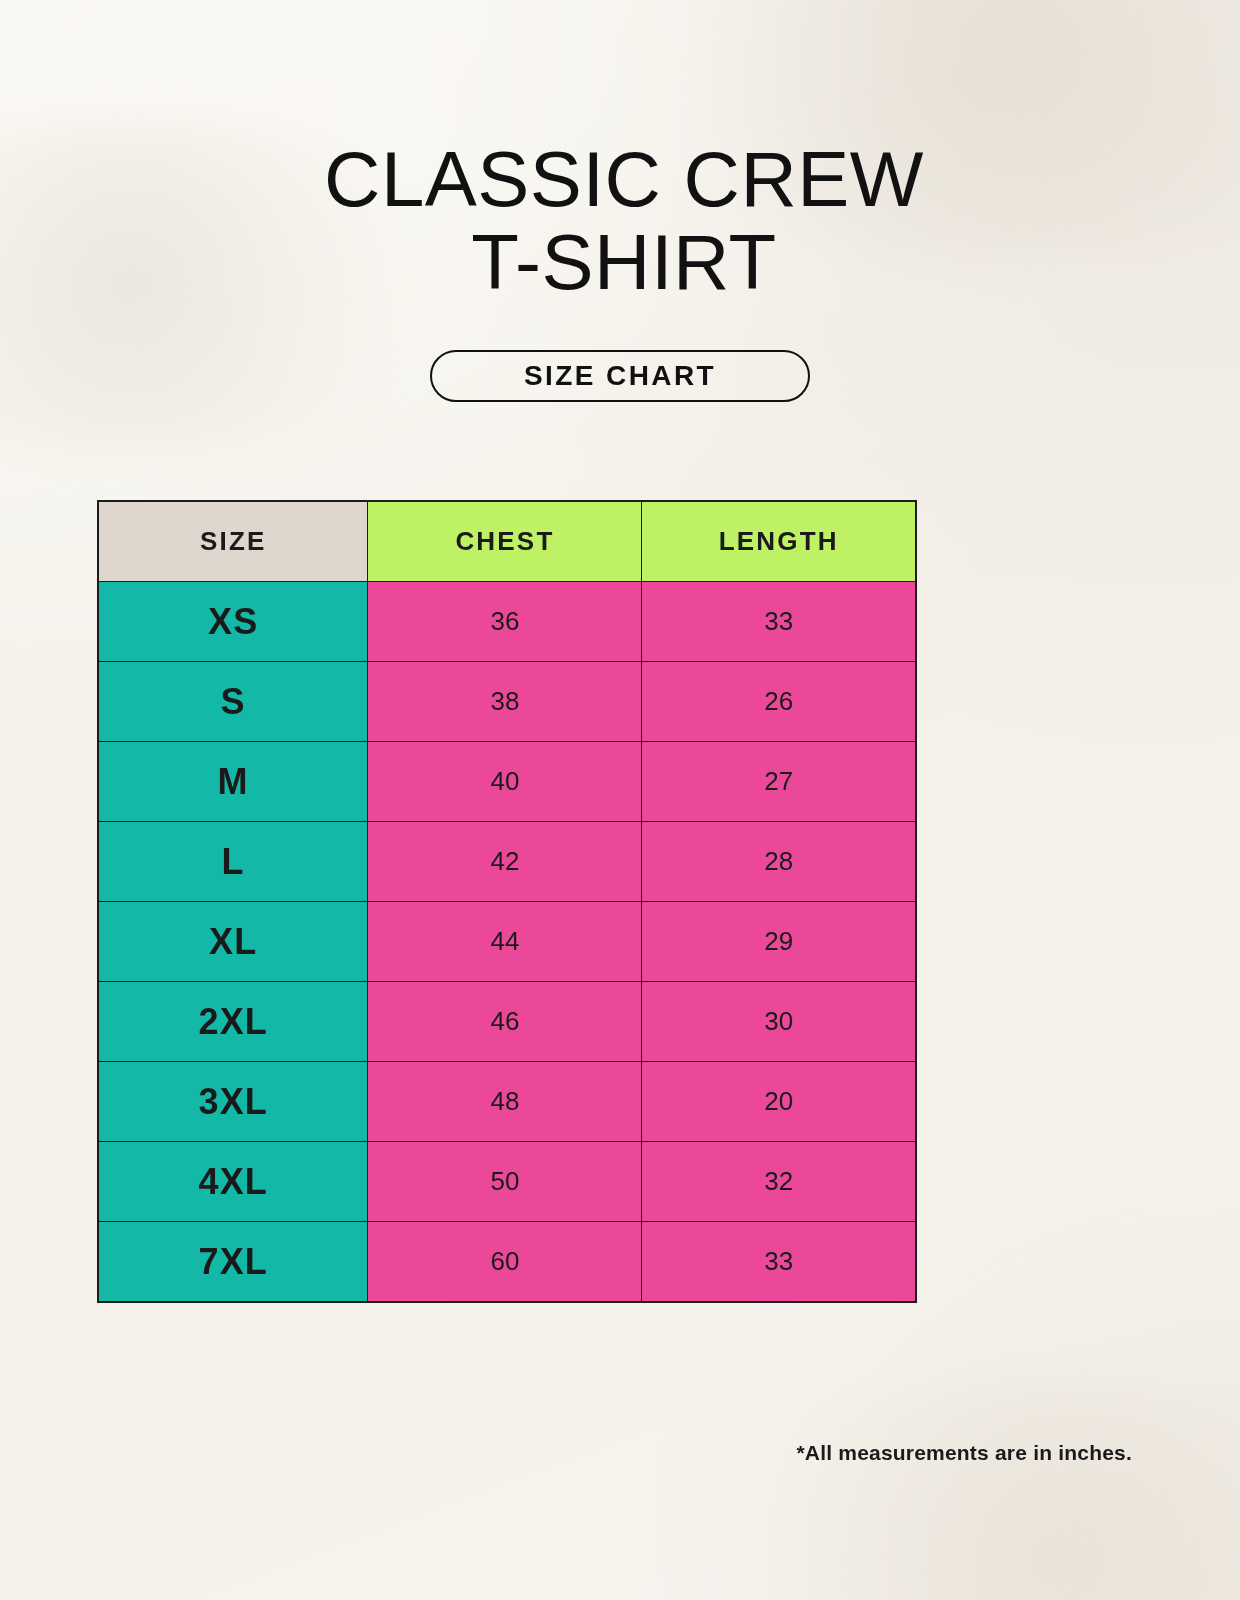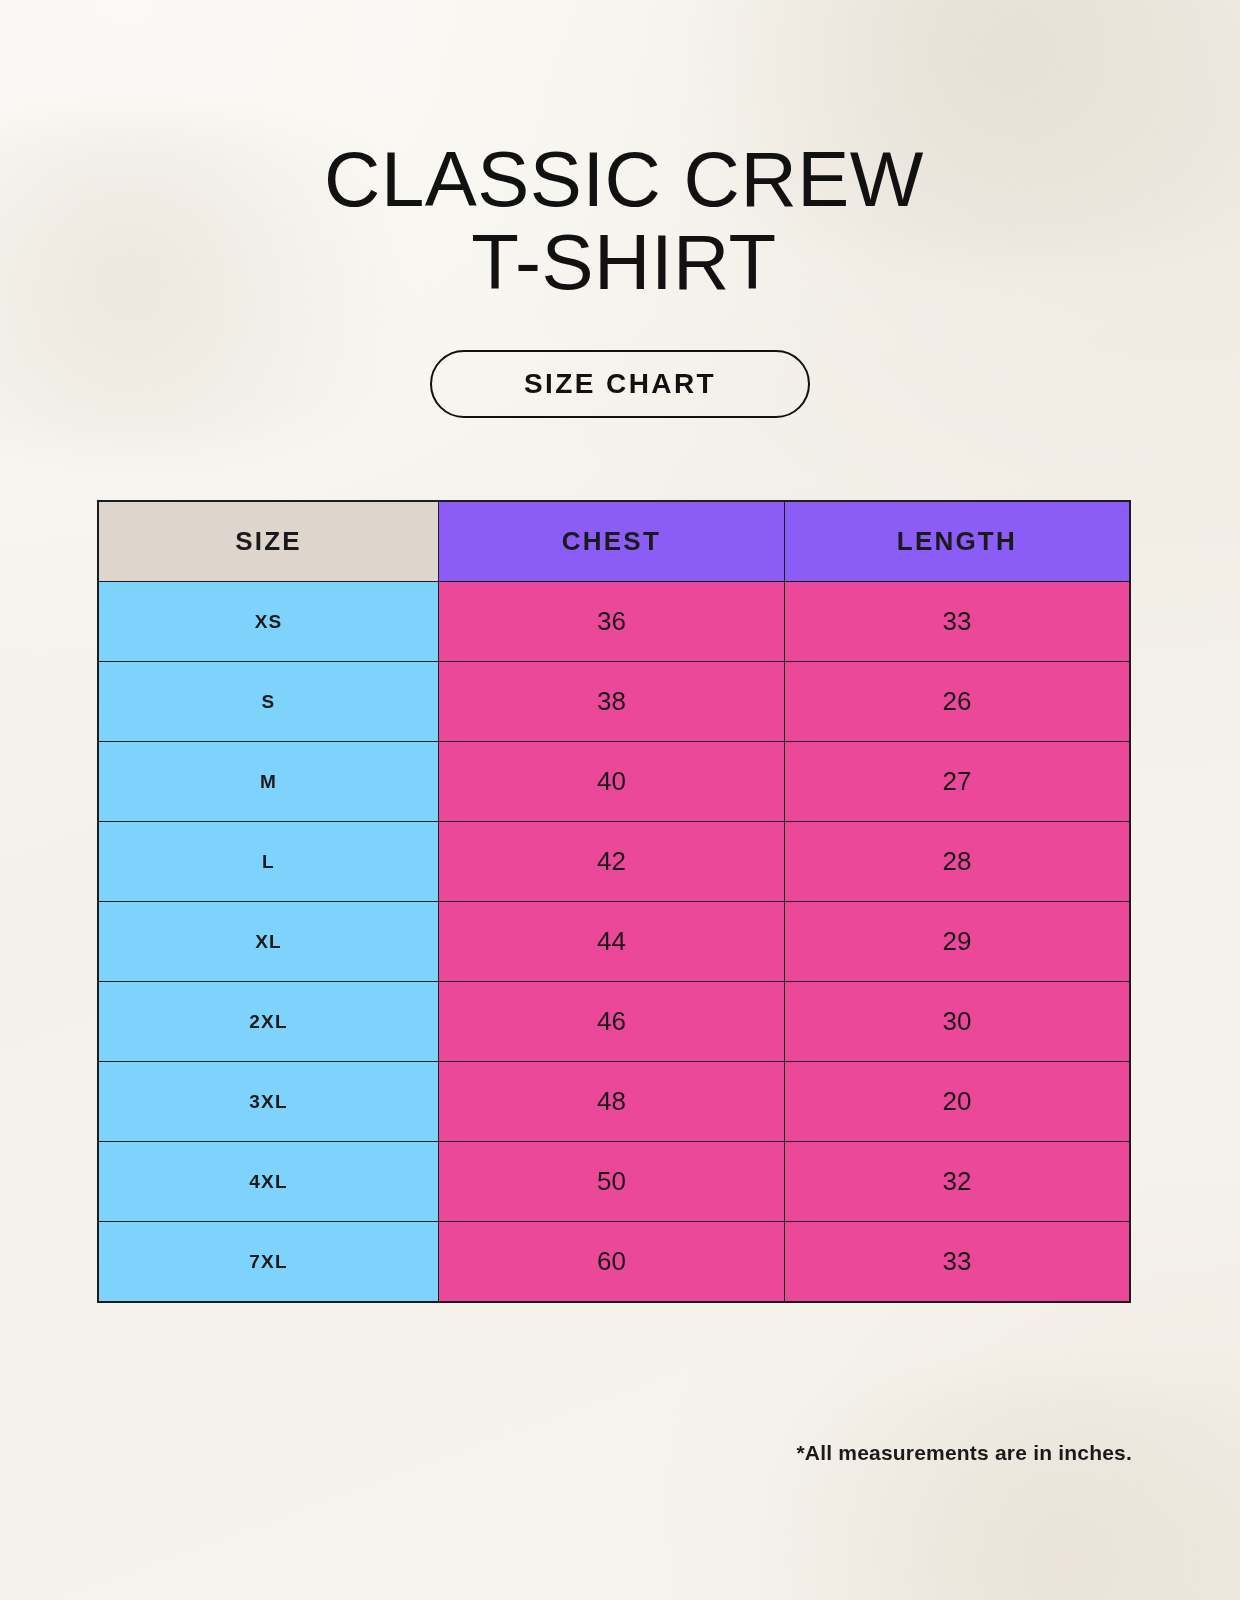--- a/index.html
+++ b/index.html
@@ -72,33 +72,33 @@
     position: absolute;
     top: 350px;
     left: 0;
     right: 0;
     display: flex;
     justify-content: center;
   }
   .chip {
     border: 2.5px solid #111111;
     border-radius: 44px;
-    padding: 16px 92px;
+    padding: 8px 92px;
     font-size: 28px;
     font-weight: 700;
     letter-spacing: 2.4px;
     color: #111111;
     background: transparent;
   }
 
   .table-wrap {
     position: absolute;
     top: 500px;
     left: 97px;
-    width: 1034px;
+    width: 820px;
   }
   table.size-table {
     border-collapse: collapse;
     width: 100%;
     table-layout: fixed;
     border: 2px solid #1c1c1c;
   }
   table.size-table th,
   table.size-table td {
     border: 1.5px solid #1c1c1c;
@@ -111,28 +111,28 @@
   col.col-chest { width: 33.5%; }
   col.col-length { width: 33.5%; }
 
   th.head-size {
     background: #ded6cd;
     font-size: 26px;
     font-weight: 700;
     letter-spacing: 2.2px;
   }
   th.head-measure {
-    background: #8b5cf6;
+    background: #bef264;
     font-size: 26px;
     font-weight: 700;
     letter-spacing: 2.2px;
   }
   td.cell-size {
-    background: #7dd3fc;
-    font-size: 19px;
+    background: #14b8a6;
+    font-size: 36px;
     font-weight: 700;
     letter-spacing: 1.2px;
   }
   td.cell-value {
     background: #ec4899;
     font-size: 26px;
     font-weight: 400;
   }
 
   .footnote {

